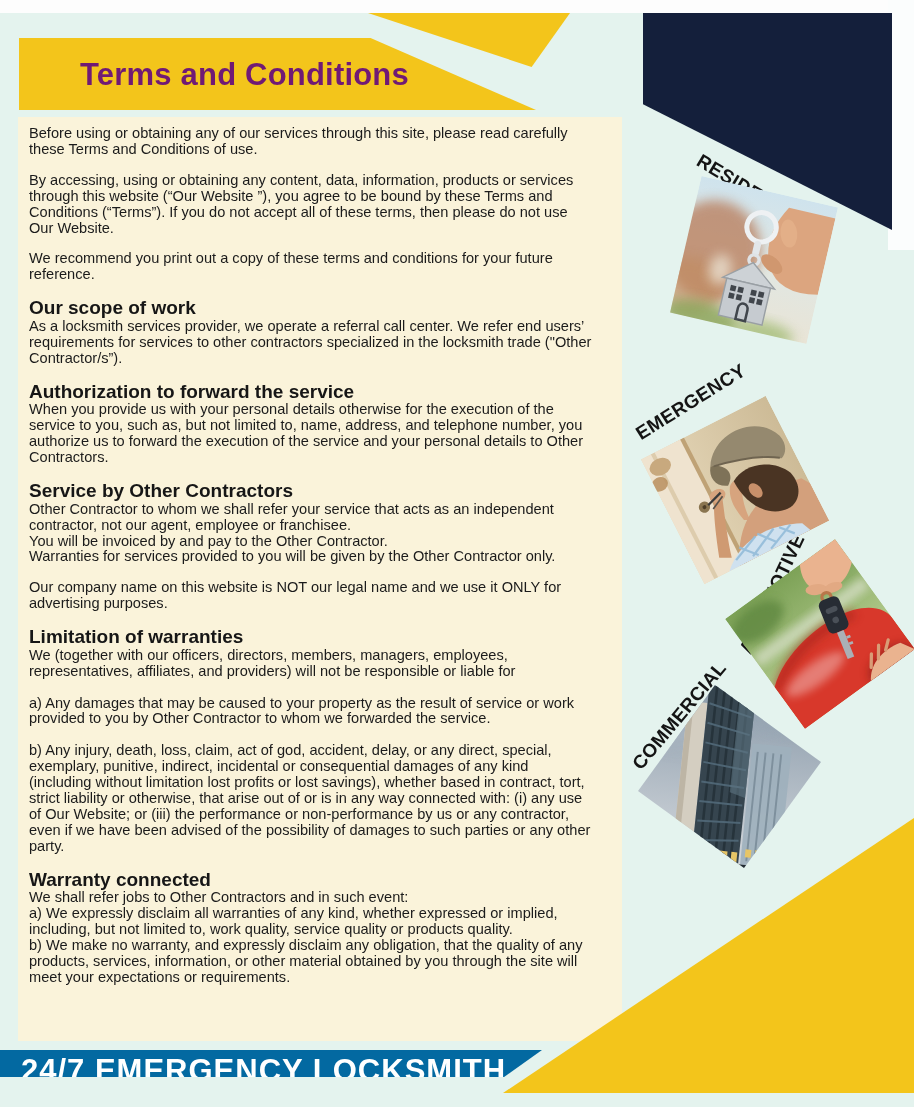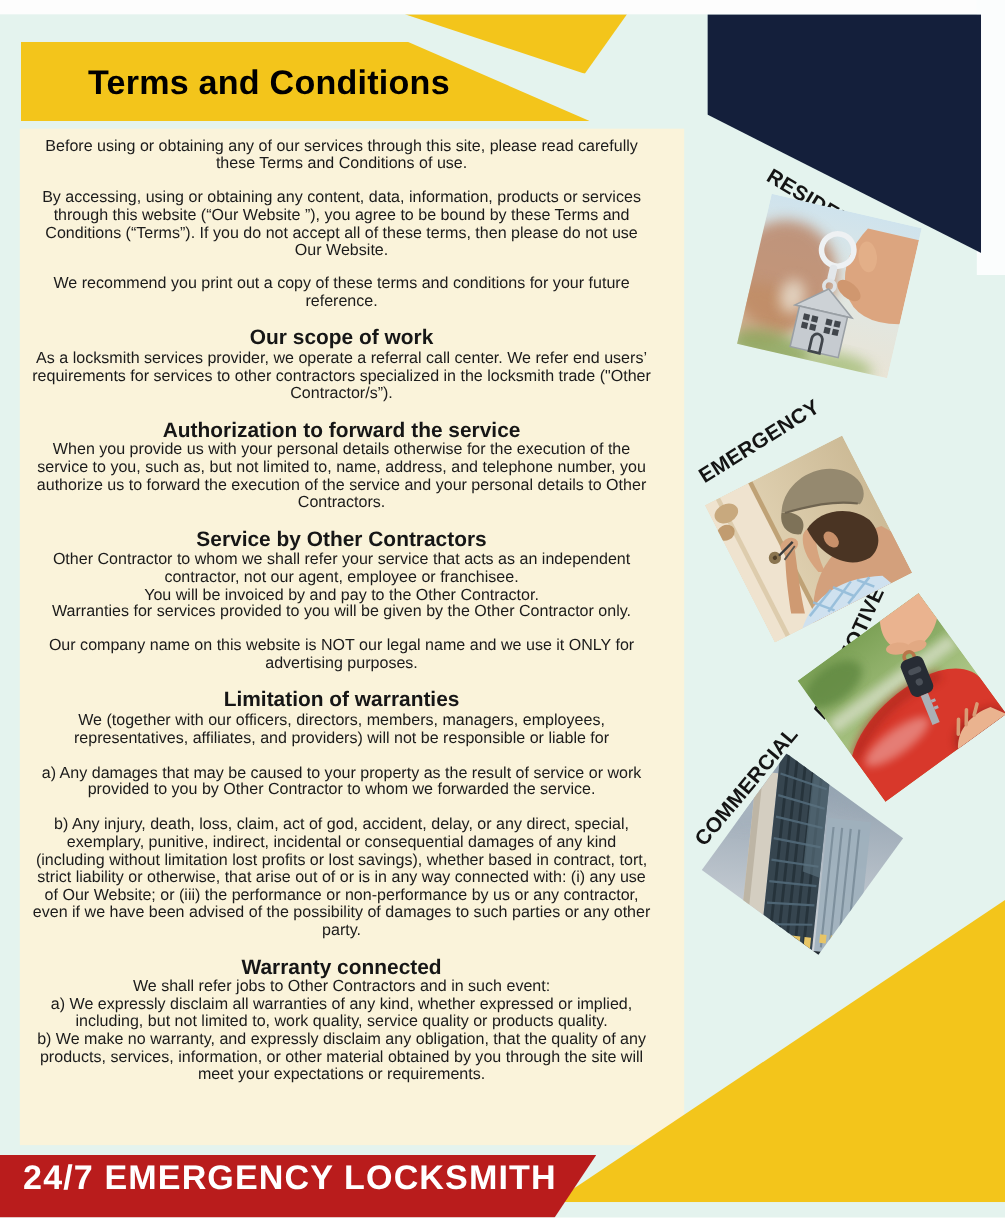--- a/index.html
+++ b/index.html
@@ -10,29 +10,29 @@
     color:#1b1b1b;
   }
   .top-white{position:absolute;left:0;top:0;width:914px;height:13px;background:#fdfdfd;}
   .right-white{position:absolute;left:888px;top:0;width:26px;height:250px;background:#fbfdfd;}
 
   
   .hdr-band{position:absolute;left:19px;top:38px;width:517px;height:72px;background:#f3c51b;
     clip-path:polygon(0 0,68% 0,100% 100%,0 100%);}
   .hdr-tri{position:absolute;left:368px;top:13px;width:202px;height:54px;background:#f3c51b;
     clip-path:polygon(0 0,100% 0,81% 100%);}
-  .page-title{position:absolute;left:80px;top:57px;font-size:31px;font-weight:600;color:#000000;letter-spacing:.2px;}
+  .page-title{position:absolute;left:80px;top:57px;font-size:31px;font-weight:600;color:#701a75;letter-spacing:.2px;}
 
   
   .navy-corner{position:absolute;left:643px;top:13px;width:249px;height:217px;background:#141f3b;
     clip-path:polygon(0 0,100% 0,100% 100%,0 42%);}
 
   
   .panel{position:absolute;left:18px;top:117px;width:604px;height:924px;background:#faf3da;
-    padding:9px 30px 0 11px;box-sizing:border-box;font-size:14.6px;line-height:1.09;text-align:center;}
+    padding:9px 30px 0 11px;box-sizing:border-box;font-size:14.6px;line-height:1.09;}
   .sec{margin:0 0 15px 0;}
   .sec h3{margin:0;font-size:19px;font-weight:700;color:#161616;}
   .sec h3:empty{display:none;}
   .sec p{margin:0;white-space:pre-line;}
 
   
   .svc-label{position:absolute;font-size:19px;font-weight:700;color:#141414;letter-spacing:.3px;
     transform-origin:0 0;white-space:nowrap;}
   .lbl-res{left:704px;top:150px;transform:rotate(31deg);}
   .lbl-eme{left:632px;top:426px;transform:rotate(-32deg);}
@@ -44,21 +44,21 @@
   .ph svg{display:block;width:100%;height:100%;}
   .ph-res{left:684px;top:190px;width:140px;height:140px;transform:rotate(13deg);}
   .ph-eme{left:665px;top:420px;width:140px;height:140px;transform:rotate(-27deg);}
   .ph-aut{left:752px;top:566px;width:136px;height:136px;transform:rotate(-36deg);}
   .ph-com{left:664px;top:711px;width:131px;height:131px;transform:rotate(36deg);}
   .ph-com .art{width:100%;height:100%;transform:rotate(-30deg) scale(1.5);}
 
   
   .yellow-tri{position:absolute;left:503px;top:818px;width:411px;height:275px;background:#f3c51b;
     clip-path:polygon(100% 0,100% 100%,0 100%);}
-  .banner{position:absolute;left:0;top:1050px;width:542px;height:57px;background:#b91c1c;
+  .banner{position:absolute;left:0;top:1050px;width:542px;height:27px;background:#0369a1;
     clip-path:polygon(0 0,100% 0,93% 100%,0 100%);}
   .banner span{display:block;padding-left:21px;line-height:42px;font-size:31px;font-weight:700;
     color:#ffffff;letter-spacing:1px;white-space:nowrap;}
 </style>
 </head>
 <body>
 
 <div class="canvas">
 
   <div class="top-white"></div>

